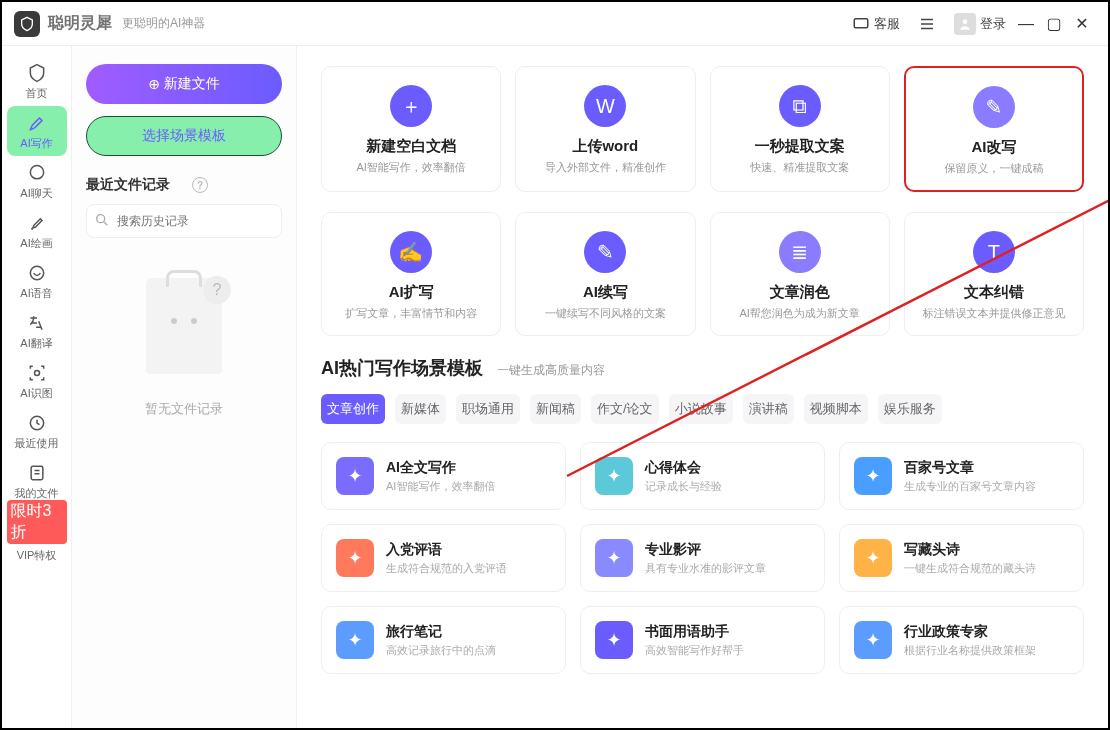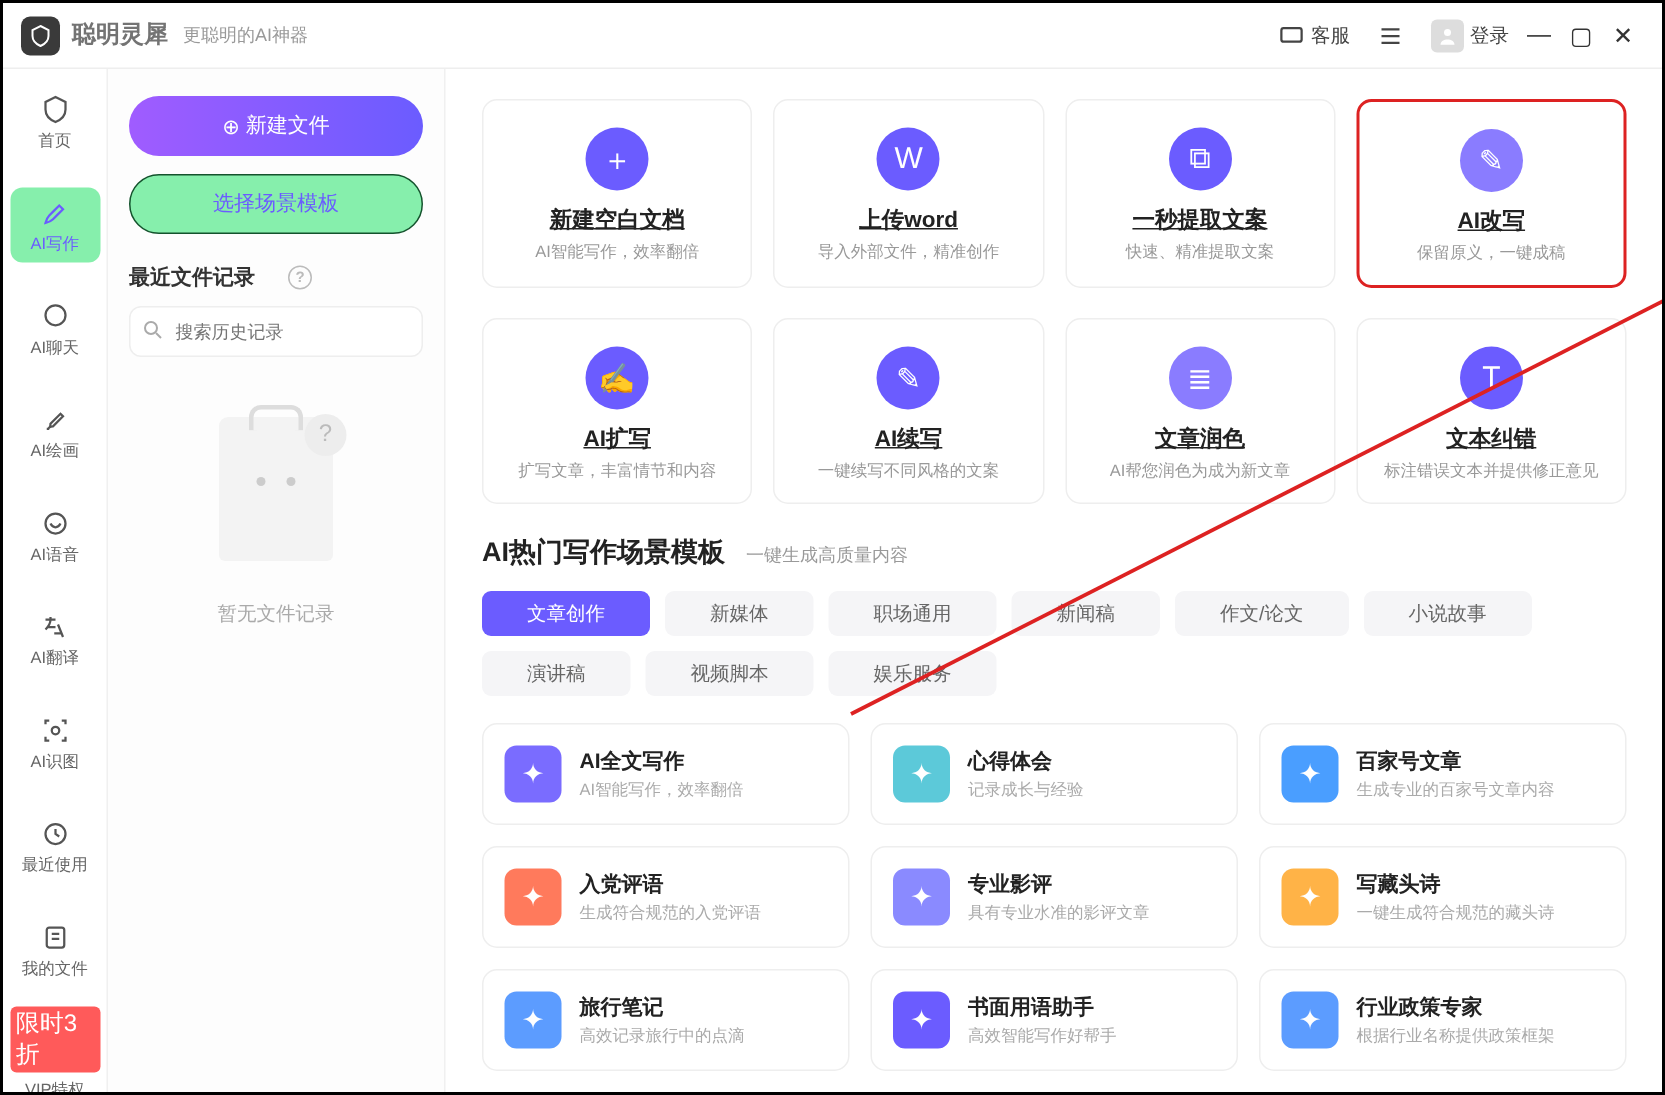--- a/index.html
+++ b/index.html
@@ -9,21 +9,21 @@
 .titlebar .logo { width: 26px; height: 26px; background: #3a3a3a; border-radius: 6px; display: flex; align-items: center; justify-content: center; color: #fff; margin-right: 8px; }
 .titlebar .title { font-size: 16px; font-weight: 700; color: #737373; margin-right: 10px; }
 .titlebar .subtitle { font-size: 12px; color: #999; }
 .titlebar .spacer { flex: 1; }
 .titlebar .tb-btn { display: flex; align-items: center; gap: 4px; font-size: 13px; color: #444; padding: 4px 6px; margin-left: 6px; cursor: pointer; }
 .titlebar .wbtn { width: 28px; text-align: center; font-size: 16px; color: #333; cursor: pointer; }
 .avatar { width: 22px; height: 22px; background: #ddd; border-radius: 4px; display: inline-flex; align-items: center; justify-content: center; }
 
 .main { display: flex; height: calc(100% - 44px); }
 
-.sidebar { width: 70px; background: #fff; border-right: 1px solid #f0f0f0; display: flex; flex-direction: column; align-items: center; padding-top: 10px; gap: 19px; }
+.sidebar { width: 70px; background: #fff; border-right: 1px solid #f0f0f0; display: flex; flex-direction: column; align-items: center; padding-top: 10px; gap: 0; }
 .sb-item { width: 60px; height: 50px; display: flex; flex-direction: column; align-items: center; justify-content: center; border-radius: 8px; cursor: pointer; font-size: 11px; color: #666; gap: 2px; }
 .sb-item.active { background: #86efac; color: #6b5cff; }
 .sb-item .sb-icon { width: 22px; height: 22px; display: flex; align-items: center; justify-content: center; color: #555; }
 .sb-item.active .sb-icon { color: #6b5cff; }
 .sb-badge { background: #ff5a5a; color: #fff; font-size: 16px; padding: 1px 4px; border-radius: 4px; margin-bottom: 2px; }
 
 .leftpanel { width: 225px; background: #fdfdfd; border-right: 1px solid #f0f0f0; padding: 18px 14px; }
 .btn-primary { width: 100%; height: 40px; border: none; border-radius: 20px; background: linear-gradient(90deg, #a05cff, #6b5cff); color: #fff; font-size: 14px; font-weight: 500; cursor: pointer; display: flex; align-items: center; justify-content: center; gap: 4px; margin-bottom: 12px; }
 .btn-outline { width: 100%; height: 40px; border: 1px solid #14532d; border-radius: 20px; background: #86efac; color: #6b5cff; font-size: 14px; cursor: pointer; margin-bottom: 20px; }
 .section-label { font-size: 14px; color: #333; font-weight: 600; display: flex; align-items: center; gap: 22px; margin-bottom: 10px; }
@@ -37,29 +37,29 @@
 .empty-ill .clip::before { content: ""; position: absolute; top: -8px; left: 50%; transform: translateX(-50%); width: 30px; height: 14px; border: 3px solid #ddd; border-bottom: none; border-radius: 8px 8px 0 0; }
 .empty-ill .q { position: absolute; top: -2px; right: -2px; width: 28px; height: 28px; border-radius: 50%; background: #ededed; color: #bbb; font-size: 16px; display: flex; align-items: center; justify-content: center; }
 .empty-ill .eyes { position: absolute; top: 40px; left: 50%; transform: translateX(-50%); display: flex; gap: 14px; }
 .empty-ill .eyes span { width: 6px; height: 6px; background: #ccc; border-radius: 50%; display: block; }
 
 .content { flex: 1; padding: 20px 24px; overflow-y: auto; position: relative; }
 .grid-top { display: grid; grid-template-columns: repeat(4, 1fr); gap: 14px; margin-bottom: 20px; }
 .feat-card { background: #fff; border: 1px solid #eee; border-radius: 10px; padding: 18px 10px 14px; text-align: center; cursor: pointer; }
 .feat-card.highlight { border: 2px solid #d22; }
 .feat-icon { width: 42px; height: 42px; border-radius: 50%; margin: 0 auto 10px; display: flex; align-items: center; justify-content: center; color: #fff; font-size: 20px; }
-.feat-title { font-size: 15px; font-weight: 600; color: #222; margin-bottom: 4px; text-decoration: underline; }
+.feat-title { font-size: 15px; font-weight: 600; color: #222; margin-bottom: 4px; }
 .feat-desc { font-size: 11px; color: #999; }
 
 .section-head { display: flex; align-items: baseline; gap: 14px; margin-bottom: 14px; }
 .section-head .h { font-size: 18px; font-weight: 700; color: #222; }
 .section-head .sub { font-size: 12px; color: #999; }
 
 .tabs { display: flex; gap: 10px; margin-bottom: 18px; flex-wrap: wrap; }
-.tab { padding: 6px 30px; border-radius: 6px; font-size: 13px; color: #666; background: #f5f5f7; cursor: pointer; }
+.tab { padding: 6px 6px; border-radius: 6px; font-size: 13px; color: #666; background: #f5f5f7; cursor: pointer; }
 .tab.active { background: #6b5cff; color: #fff; }
 
 .grid-tmpl { display: grid; grid-template-columns: repeat(3, 1fr); gap: 14px; }
 .tmpl-card { background: #fff; border: 1px solid #eee; border-radius: 10px; padding: 14px; display: flex; align-items: center; gap: 12px; cursor: pointer; }
 .tmpl-icon { width: 38px; height: 38px; border-radius: 8px; display: flex; align-items: center; justify-content: center; color: #fff; font-size: 18px; flex-shrink: 0; }
 .tmpl-title { font-size: 14px; font-weight: 600; color: #222; margin-bottom: 2px; }
 .tmpl-desc { font-size: 11px; color: #aaa; }
 
 .arrow-svg { position: absolute; pointer-events: none; }
 </style>

